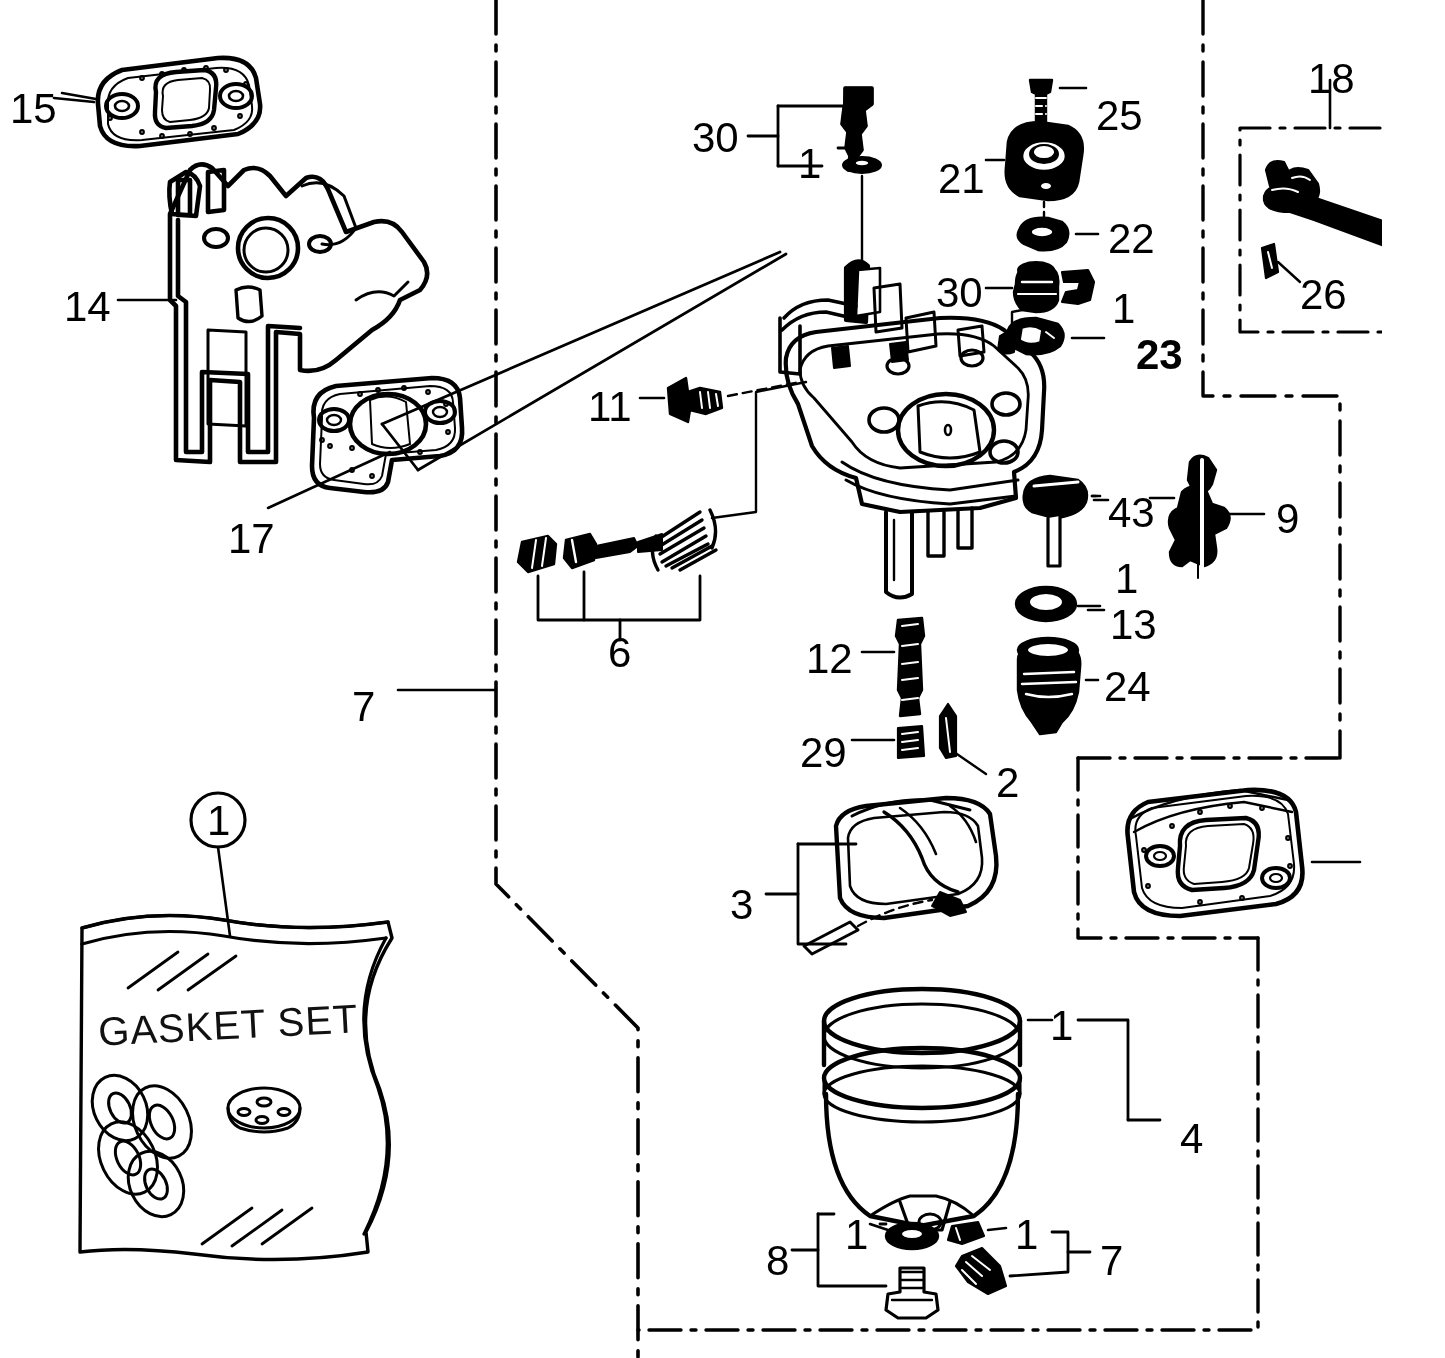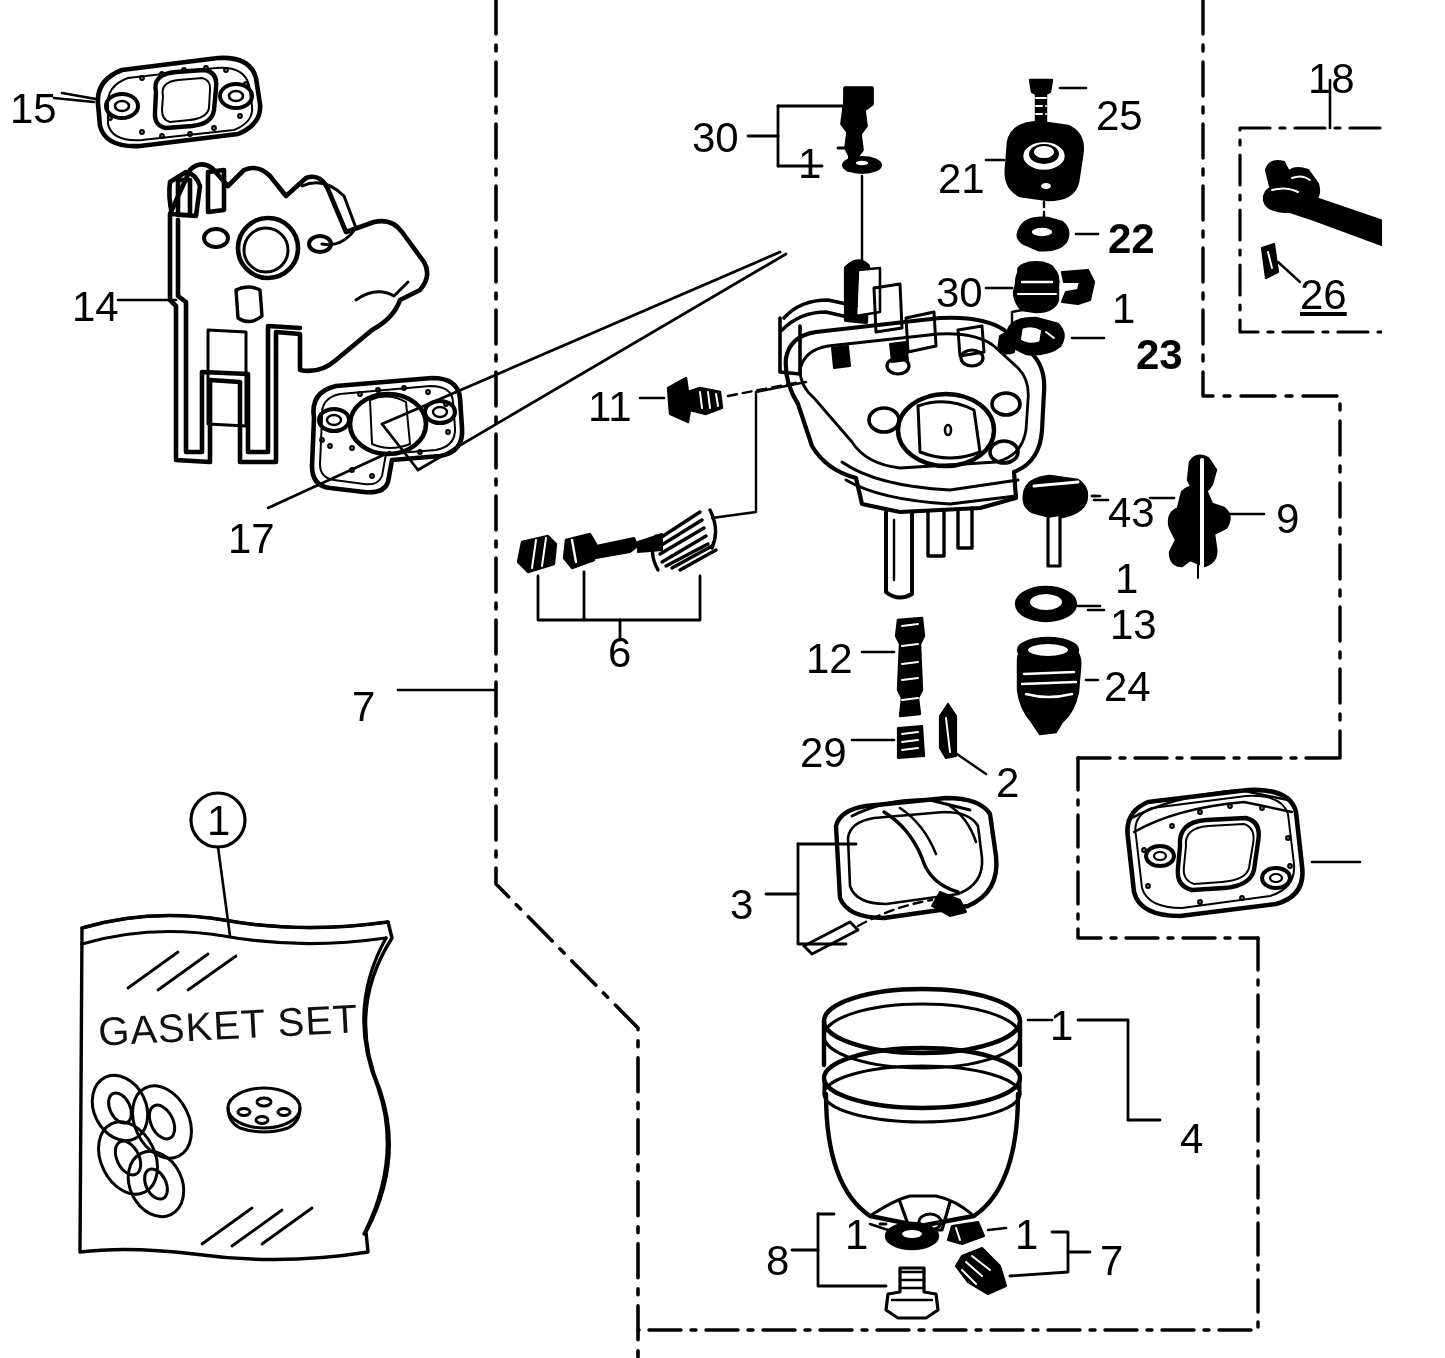--- a/index.html
+++ b/index.html
@@ -496,48 +496,48 @@
       <path d="M398 690 L496 690"></path>
       <path d="M1150 498 L1174 498"></path>
       <path d="M1094 500 L1108 500"></path>
       <path d="M1088 610 L1104 610"></path>
     </g>
 
   </g>
 </svg>
 
 <div class="lbl" style="left:10px;top:88px;">15</div>
-<div class="lbl" style="left:72px;top:286px;">14</div>
+<div class="lbl" style="left:64px;top:286px;">14</div>
 <div class="lbl" style="left:228px;top:518px;">17</div>
 <div class="lbl" style="left:352px;top:686px;">7</div>
 <div class="lbl" style="left:588px;top:386px;">11</div>
 <div class="lbl" style="left:608px;top:632px;">6</div>
 <div class="lbl" style="left:692px;top:117px;">30</div>
 <div class="lbl" style="left:798px;top:143px;">1</div>
 <div class="lbl" style="left:806px;top:638px;">12</div>
 <div class="lbl" style="left:800px;top:732px;">29</div>
 <div class="lbl" style="left:996px;top:762px;">2</div>
 <div class="lbl" style="left:730px;top:884px;">3</div>
 <div class="lbl" style="left:766px;top:1240px;">8</div>
 <div class="lbl" style="left:845px;top:1214px;">1</div>
 <div class="lbl" style="left:1015px;top:1214px;">1</div>
 <div class="lbl" style="left:1100px;top:1240px;">7</div>
 <div class="lbl" style="left:1050px;top:1005px;">1</div>
 <div class="lbl" style="left:1180px;top:1118px;">4</div>
 <div class="lbl" style="left:1096px;top:72px;margin-top:23px;">25</div>
 <div class="lbl" style="left:938px;top:158px;">21</div>
-<div class="lbl" style="left:1108px;top:218px;font-weight:bold;">22</div>
+<div class="lbl" style="left:1108px;top:218px;">22</div>
 <div class="lbl" style="left:936px;top:272px;">30</div>
 <div class="lbl" style="left:1112px;top:288px;">1</div>
 <div class="lbl" style="left:1136px;top:334px;font-weight:bold;">23</div>
 <div class="lbl" style="left:1108px;top:492px;">43</div>
 <div class="lbl" style="left:1115px;top:558px;">1</div>
 <div class="lbl" style="left:1110px;top:604px;">13</div>
 <div class="lbl" style="left:1104px;top:666px;">24</div>
 <div class="lbl" style="left:1276px;top:498px;">9</div>
 <div class="lbl" style="left:1308px;top:58px;">18</div>
-<div class="lbl" style="left:1300px;top:274px;text-decoration:underline;">26</div>
+<div class="lbl" style="left:1300px;top:274px;">26</div>
 <div class="lbl" style="left:1382px;top:838px;">16</div>
 <div class="lbl" style="left:207px;top:800px;">1</div>
 
 <div class="gaskettext" style="left:98px;top:1003px;">GASKET SET</div>
 
 </div>
 
 </body></html>

